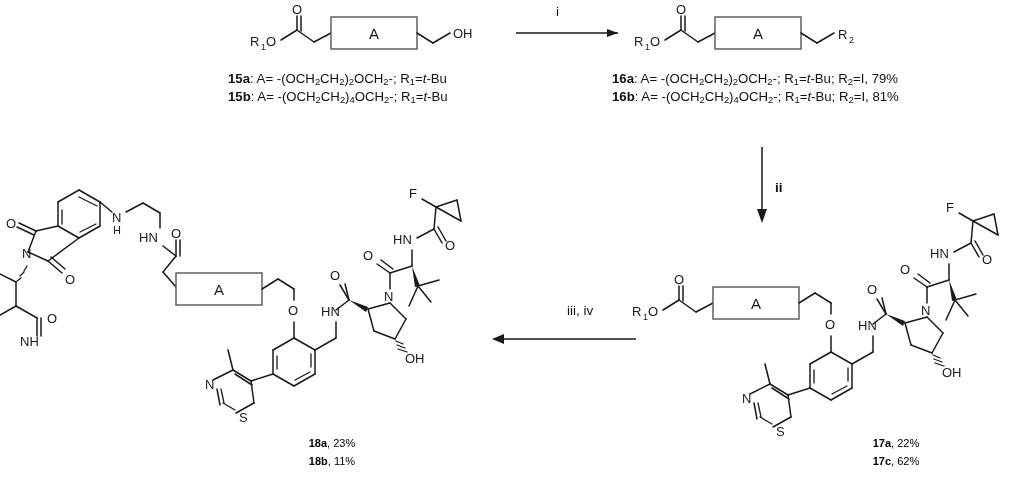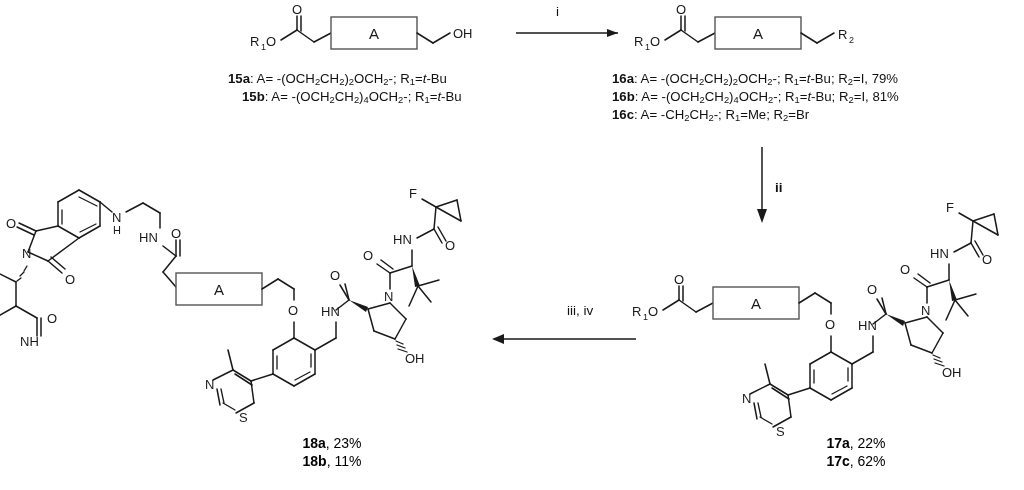--- a/index.html
+++ b/index.html
@@ -27,21 +27,21 @@
     line-height:25px;
     white-space:nowrap;
     color:#111;
   }
   .cap b{font-weight:bold;}
   .cap i{font-style:italic;}
   .cap sub{font-size:9.4px;vertical-align:-2px;}
   .rxn-label{
     position:absolute;font-size:13.5px;color:#111;
   }
-  .yields{position:absolute;font-size:14px;line-height:17.5px;text-align:center;}
+  .yields{position:absolute;font-size:11px;line-height:17.5px;text-align:center;}
   .yields b{font-weight:bold;}
 </style>
 </head>
 <body>
 
 <div class="scheme">
 
   <svg width="1024" height="140" style="position:absolute;left:0;top:0;">
 
     <g>
@@ -85,25 +85,24 @@
       <path class="bond" d="M801,33 L817,43"></path>
       <path class="bond" d="M817,43 L834,33"></path>
       <text class="atom" x="838" y="39">R</text>
       <text class="atom-sub" x="849" y="43">2</text>
     </g>
   </svg>
 
   <div class="rxn-label" style="left:556px;top:4px;">i</div>
 
   <div class="cap" style="left:228px;top:66px;"><b>15a</b>:  A= -(OCH<sub>2</sub>CH<sub>2</sub>)<sub>2</sub>OCH<sub>2</sub>-; R<sub>1</sub>=<i>t</i>-Bu</div>
-  <div class="cap" style="left:228px;top:84px;margin-left:14px;"><b>15b</b>:  A= -(OCH<sub>2</sub>CH<sub>2</sub>)<sub>4</sub>OCH<sub>2</sub>-; R<sub>1</sub>=<i>t</i>-Bu</div>
+  <div class="cap" style="left:228px;top:84px;"><b>15b</b>:  A= -(OCH<sub>2</sub>CH<sub>2</sub>)<sub>4</sub>OCH<sub>2</sub>-; R<sub>1</sub>=<i>t</i>-Bu</div>
 
   <div class="cap" style="left:612px;top:66px;"><b>16a</b>:  A= -(OCH<sub>2</sub>CH<sub>2</sub>)<sub>2</sub>OCH<sub>2</sub>-; R<sub>1</sub>=<i>t</i>-Bu; R<sub>2</sub>=I, 79%</div>
   <div class="cap" style="left:612px;top:84px;"><b>16b</b>:  A= -(OCH<sub>2</sub>CH<sub>2</sub>)<sub>4</sub>OCH<sub>2</sub>-; R<sub>1</sub>=<i>t</i>-Bu; R<sub>2</sub>=I, 81%</div>
-  <div class="cap" style="left:612px;top:102px;"><b>16c</b>:  A= -CH<sub>2</sub>CH<sub>2</sub>-; R<sub>1</sub>=Me; R<sub>2</sub>=Br</div>
 
   <svg width="120" height="90" style="position:absolute;left:720px;top:145px;">
     <path class="arrowline" d="M42,2 L42,72"></path>
     <path d="M42,78 L37,64 L47,64 Z" fill="#1a1a1a"></path>
   </svg>
   <div class="rxn-label" style="left:775px;top:180px;font-weight:bold;">ii</div>
 
   <svg width="160" height="30" style="position:absolute;left:488px;top:325px;">
     <path class="arrowline" d="M148,14 L14,14"></path>
     <path d="M4,14 L16,9 L16,19 Z" fill="#1a1a1a"></path>
@@ -206,21 +205,21 @@
       <path class="bond-thin" d="M148,234 L136,227"></path>
       <path class="bond" d="M146,194 L126,204"></path>
       <path class="bond" d="M130,213 L133,229"></path>
       <path class="bond-thin" d="M134,213 L137,227"></path>
       <text class="atom" x="118" y="213">N</text>
       <text class="atom" x="152" y="246">S</text>
       <path class="bond" d="M146,194 L141,174"></path>
     </g>
   </svg>
 
-  <div class="yields" style="left:796px;top:435px;width:120px;">
+  <div class="yields" style="left:836px;top:435px;width:120px;">
     <div><b>17a</b>, 22%</div>
     <div><b>17c</b>, 62%</div>
   </div>
 
   <svg width="500" height="290" style="position:absolute;left:0px;top:160px;">
 
     <g>
 
       <path class="bond" d="M58,42 L79,30"></path>
       <path class="bond" d="M79,30 L100,42"></path>

